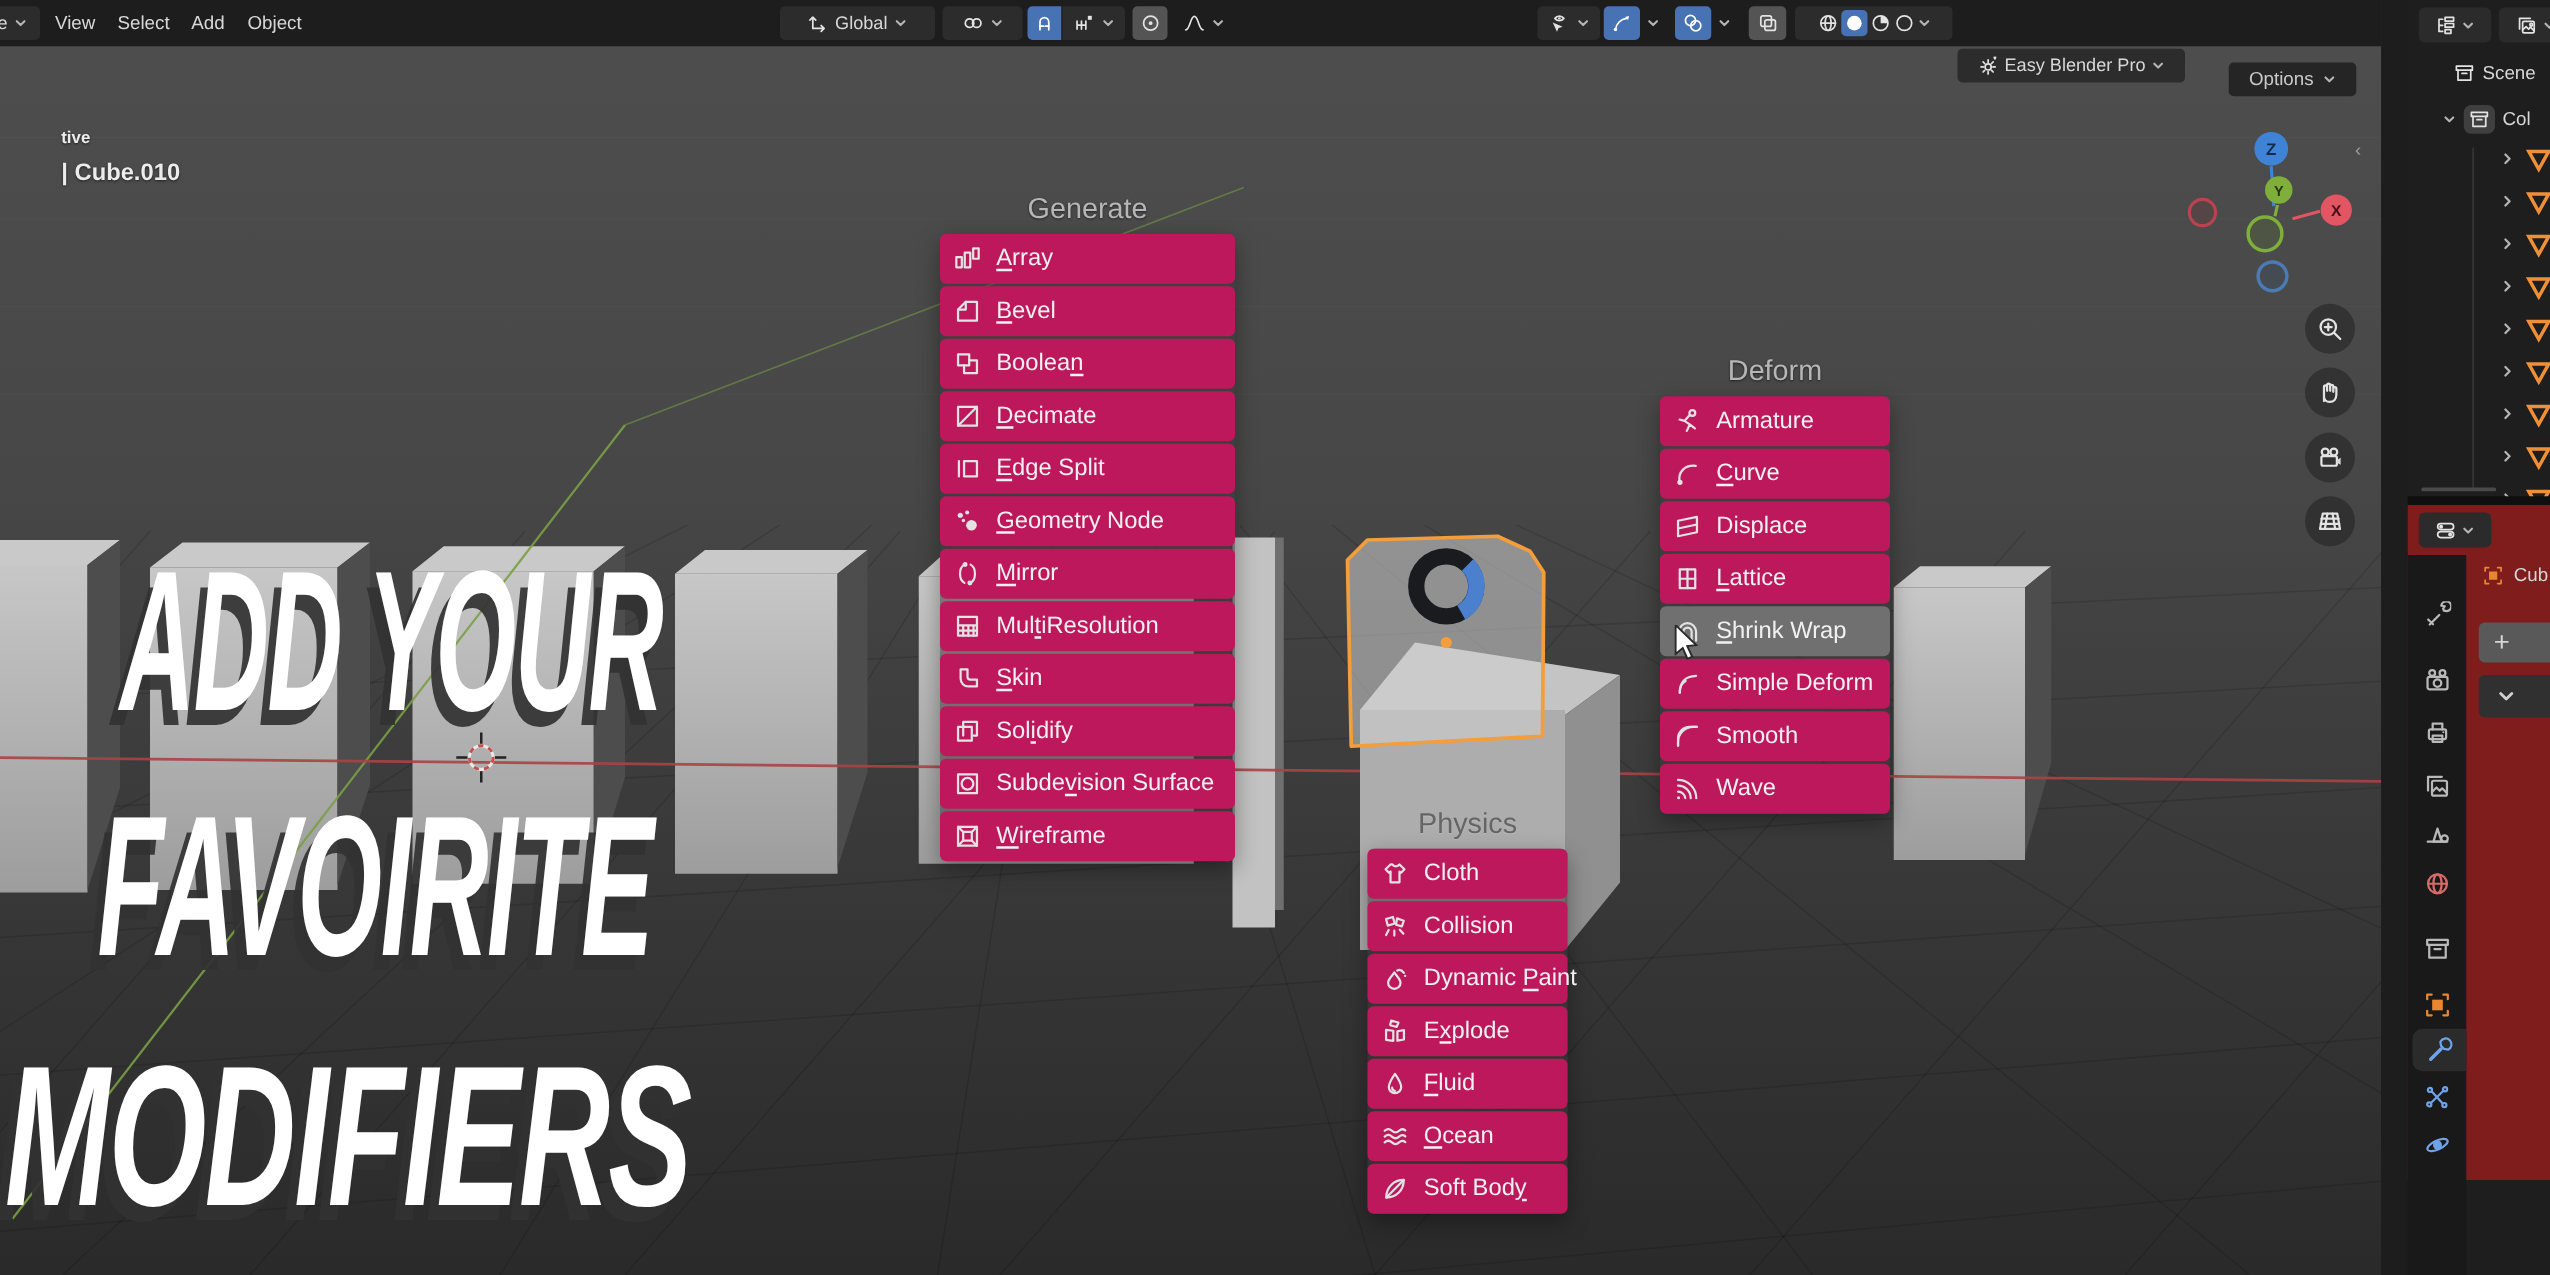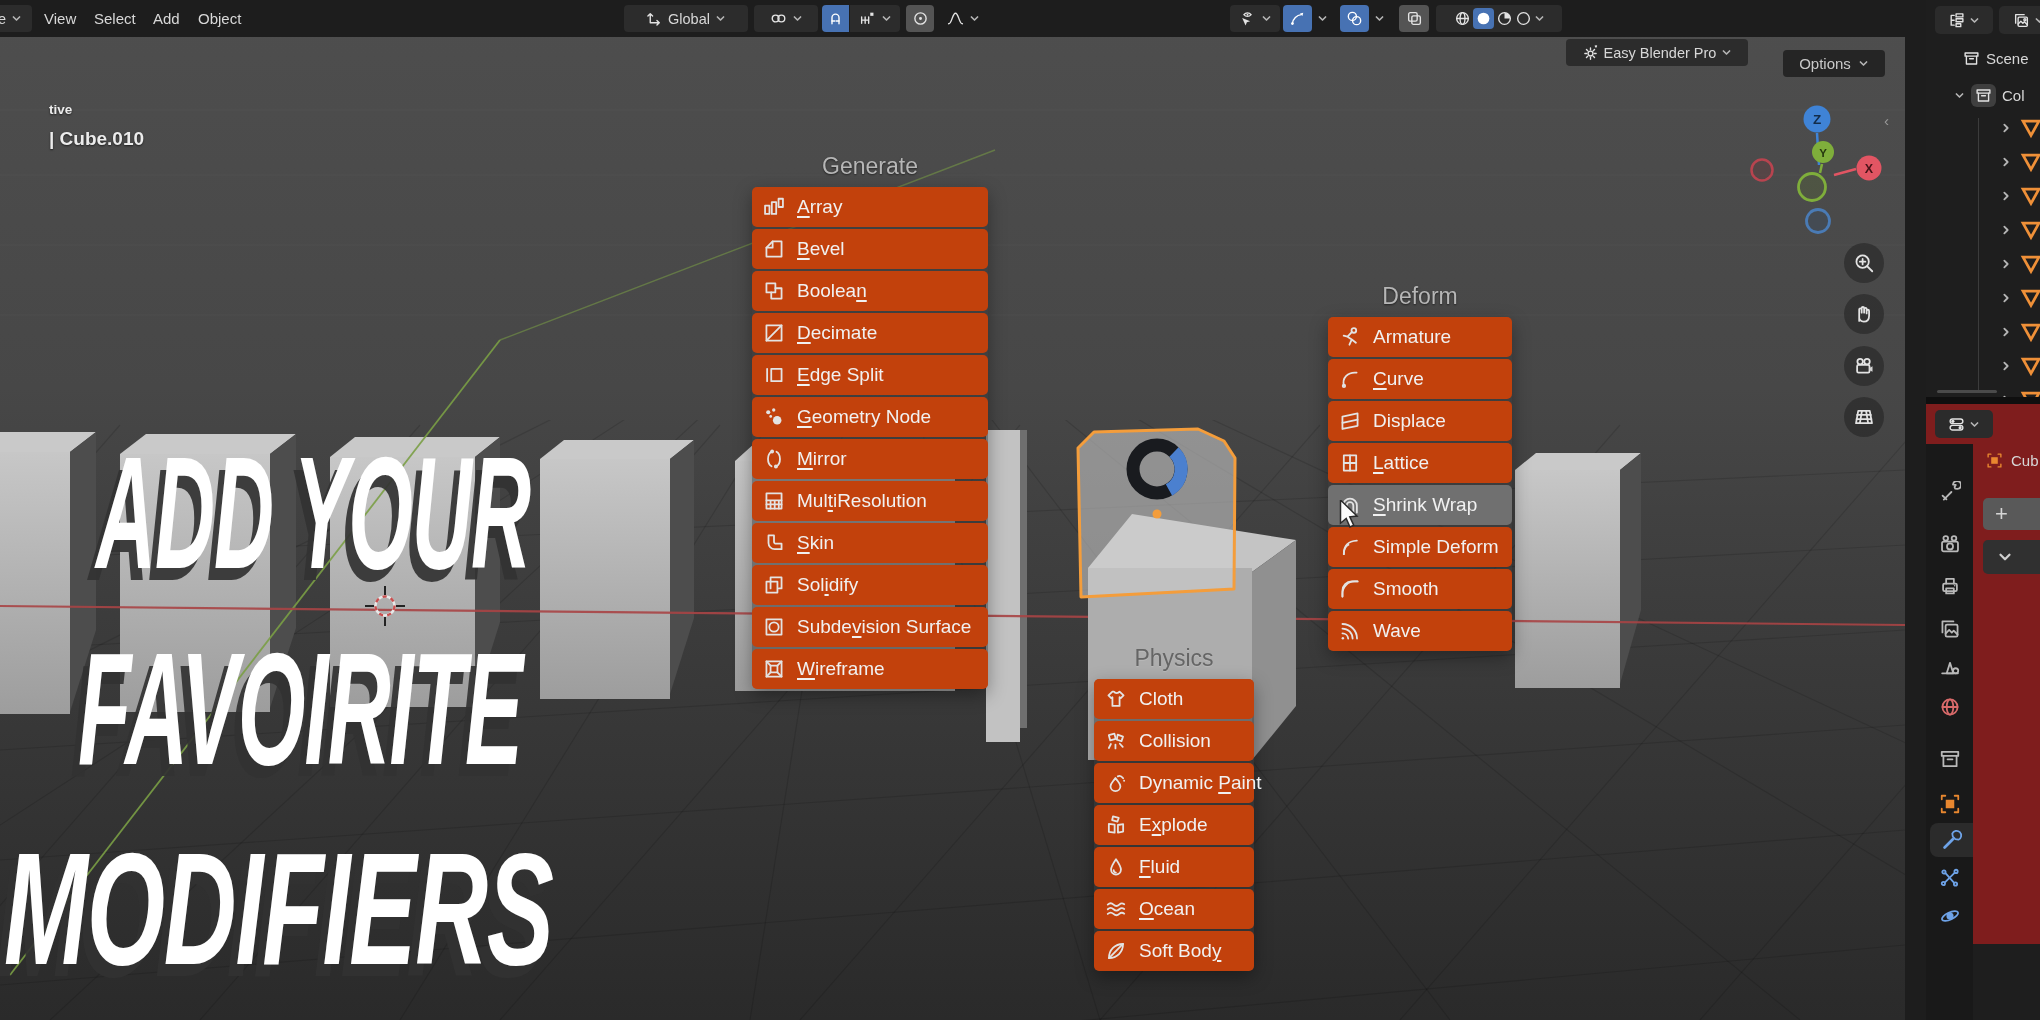--- a/index.html
+++ b/index.html
@@ -22,21 +22,21 @@
   .tb-btn.lit{background:#545454;}
   .seg{border-radius:0;}
   .chev svg{display:block;}
 
   
   .menu{position:absolute;z-index:12;}
   .menu-title{text-align:center;font-size:23px;color:#b6b6b6;margin-bottom:7px;
               text-shadow:0 1px 2px rgba(0,0,0,.55);font-weight:400;}
   .menu.physics .menu-title{color:#656565;text-shadow:0 1px 1px rgba(255,255,255,.18);}
   .menu-items{background:rgba(56,56,56,.55);border-radius:6px;box-shadow:0 6px 18px rgba(0,0,0,.35);}
-  .mrow{height:40px;margin-bottom:2px;background:#c2410c;border-radius:5px;
+  .mrow{height:40px;margin-bottom:2px;background:#be185d;border-radius:5px;
         display:flex;align-items:center;padding:0 10px 0 11px;gap:12px;cursor:default;}
   .mrow:last-child{margin-bottom:0;}
   .mrow.hov{background:#707070;}
   .mrow .mlabel{color:#f1f1f1;font-size:19px;white-space:nowrap;}
   .mrow .u{text-decoration:underline;text-underline-offset:3px;text-decoration-thickness:1.5px;}
   .micon{width:22px;height:22px;flex:0 0 22px;}
   .micon svg{width:22px;height:22px;stroke:#e3e3e3;fill:none;stroke-width:1.3;
              stroke-linecap:round;stroke-linejoin:round;}
 
   

